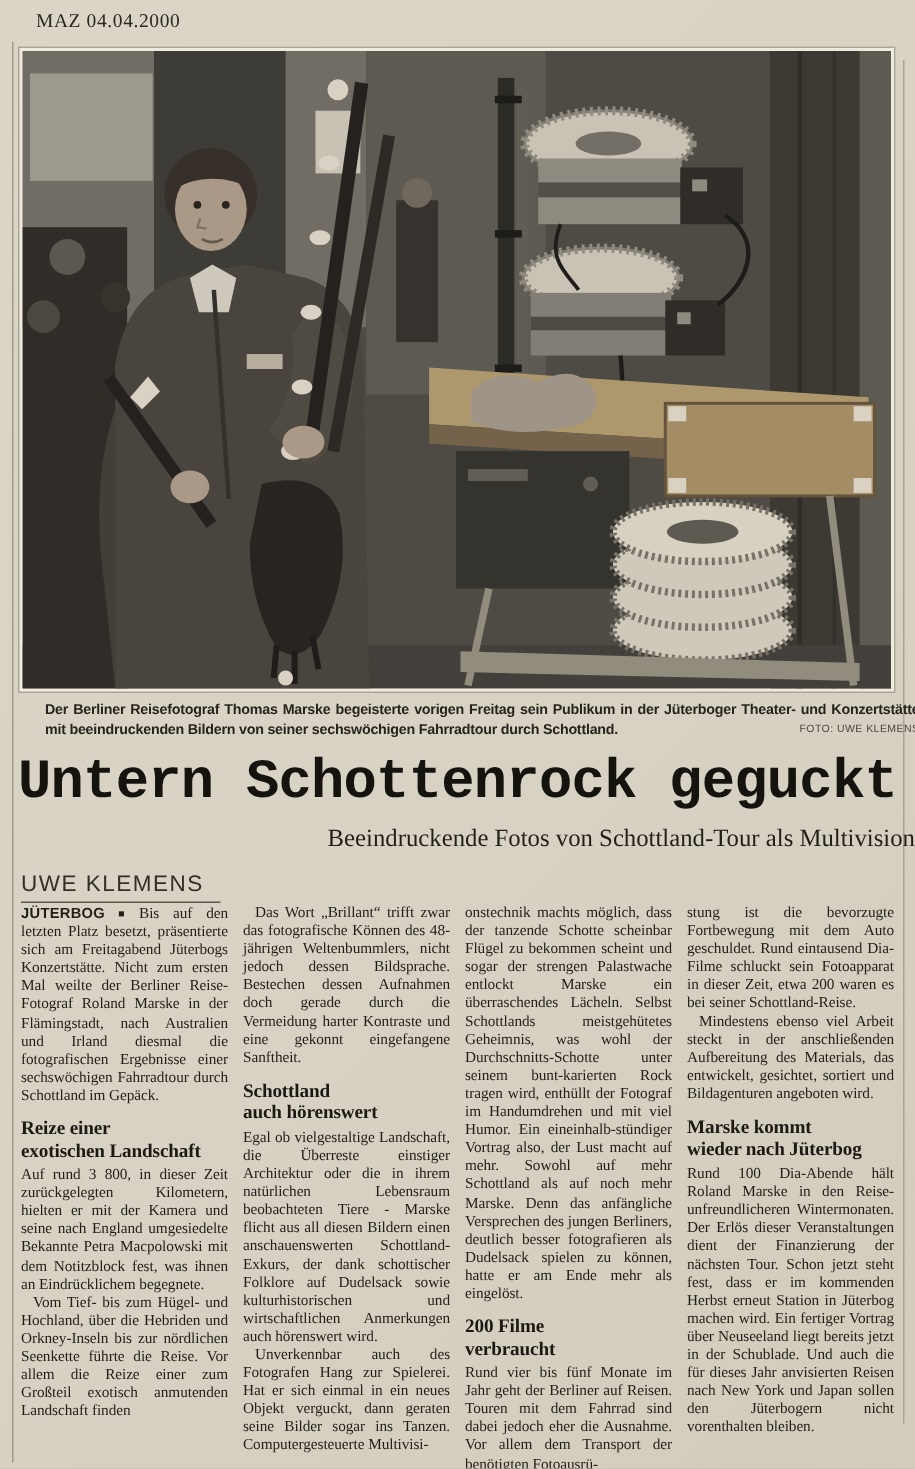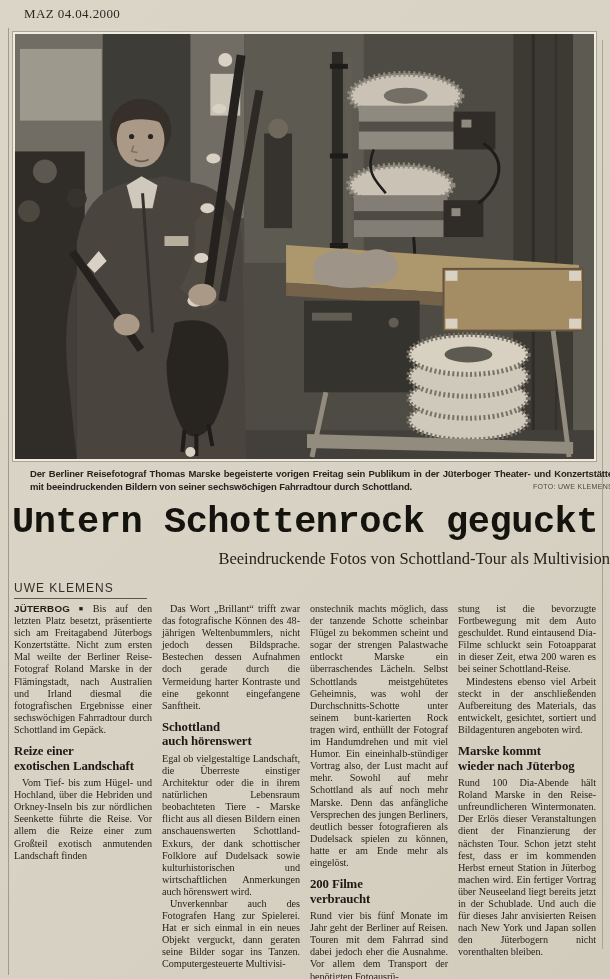--- a/index.html
+++ b/index.html
@@ -43,21 +43,21 @@
     font-weight:bold;letter-spacing:-.5px;color:#15130e;font-family:Liberation Mono, monospace;
   }
   h2.subheadline{
     position:absolute;left:0;top:549px;width:610px;margin:0;
     text-align:right;font-size:16.5px;line-height:20px;
     font-weight:normal;color:#221f19;
   }
   .byline{
     position:absolute;left:14px;top:581px;width:133px;
     font-family:"Liberation Sans",sans-serif;
-    font-size:12px;letter-spacing:1px;color:#332f28;
+    font-size:15px;letter-spacing:1px;color:#332f28;
     border-bottom:1px solid #5a564c;padding-bottom:3px;
   }
   .columns{
     position:absolute;left:14px;top:603px;width:582px;
     display:flex;gap:10px;
   }
   .col{flex:1 1 0;min-width:0;}
   .col p{
     margin:0;font-size:10.2px;line-height:12.1px;
     text-align:justify;color:#211e18;letter-spacing:-.05px;
@@ -215,20 +215,21 @@
   <h2 class="subheadline">Beeindruckende Fotos von Schottland-Tour als Multivision</h2>
 
   <div class="byline">UWE KLEMENS</div>
 
   <div class="columns">
 
     <div class="col">
       <p><span class="dateline">JÜTERBOG</span><span class="dl-bullet">■</span><span>Bis auf den letzten Platz besetzt, präsentierte sich am Freitagabend Jüterbogs Konzertstätte. Nicht zum ersten Mal weilte der Berliner Reise-Fotograf Roland Marske in der Flämingstadt, nach Australien und Irland diesmal die fotografischen Ergebnisse einer sechswöchigen Fahrradtour durch Schottland im Gepäck.</span></p>
       <h3>Reize einer
 exotischen Landschaft</h3>
+      <p>Auf rund 3 800, in dieser Zeit zurückgelegten Kilometern, hielten er mit der Kamera und seine nach England umgesiedelte Bekannte Petra Macpolowski mit dem Notitzblock fest, was ihnen an Eindrücklichem begegnete.</p>
       <p class="indent">Vom Tief- bis zum Hügel- und Hochland, über die Hebriden und Orkney-Inseln bis zur nördlichen Seenkette führte die Reise. Vor allem die Reize einer zum Großteil exotisch anmutenden Landschaft finden</p>
     </div>
 
     <div class="col">
       <p class="indent">Das Wort „Brillant“ trifft zwar das fotografische Können des 48-jährigen Weltenbummlers, nicht jedoch dessen Bildsprache. Bestechen dessen Aufnahmen doch gerade durch die Vermeidung harter Kontraste und eine gekonnt eingefangene Sanftheit.</p>
       <h3>Schottland
 auch hörenswert</h3>
       <p>Egal ob vielgestaltige Landschaft, die Überreste einstiger Architektur oder die in ihrem natürlichen Lebensraum beobachteten Tiere - Marske flicht aus all diesen Bildern einen anschauenswerten Schottland-Exkurs, der dank schottischer Folklore auf Dudelsack sowie kulturhistorischen und wirtschaftlichen Anmerkungen auch hörenswert wird.</p>
       <p class="indent">Unverkennbar auch des Fotografen Hang zur Spielerei. Hat er sich einmal in ein neues Objekt verguckt, dann geraten seine Bilder sogar ins Tanzen. Computergesteuerte Multivisi-</p>
     </div>

